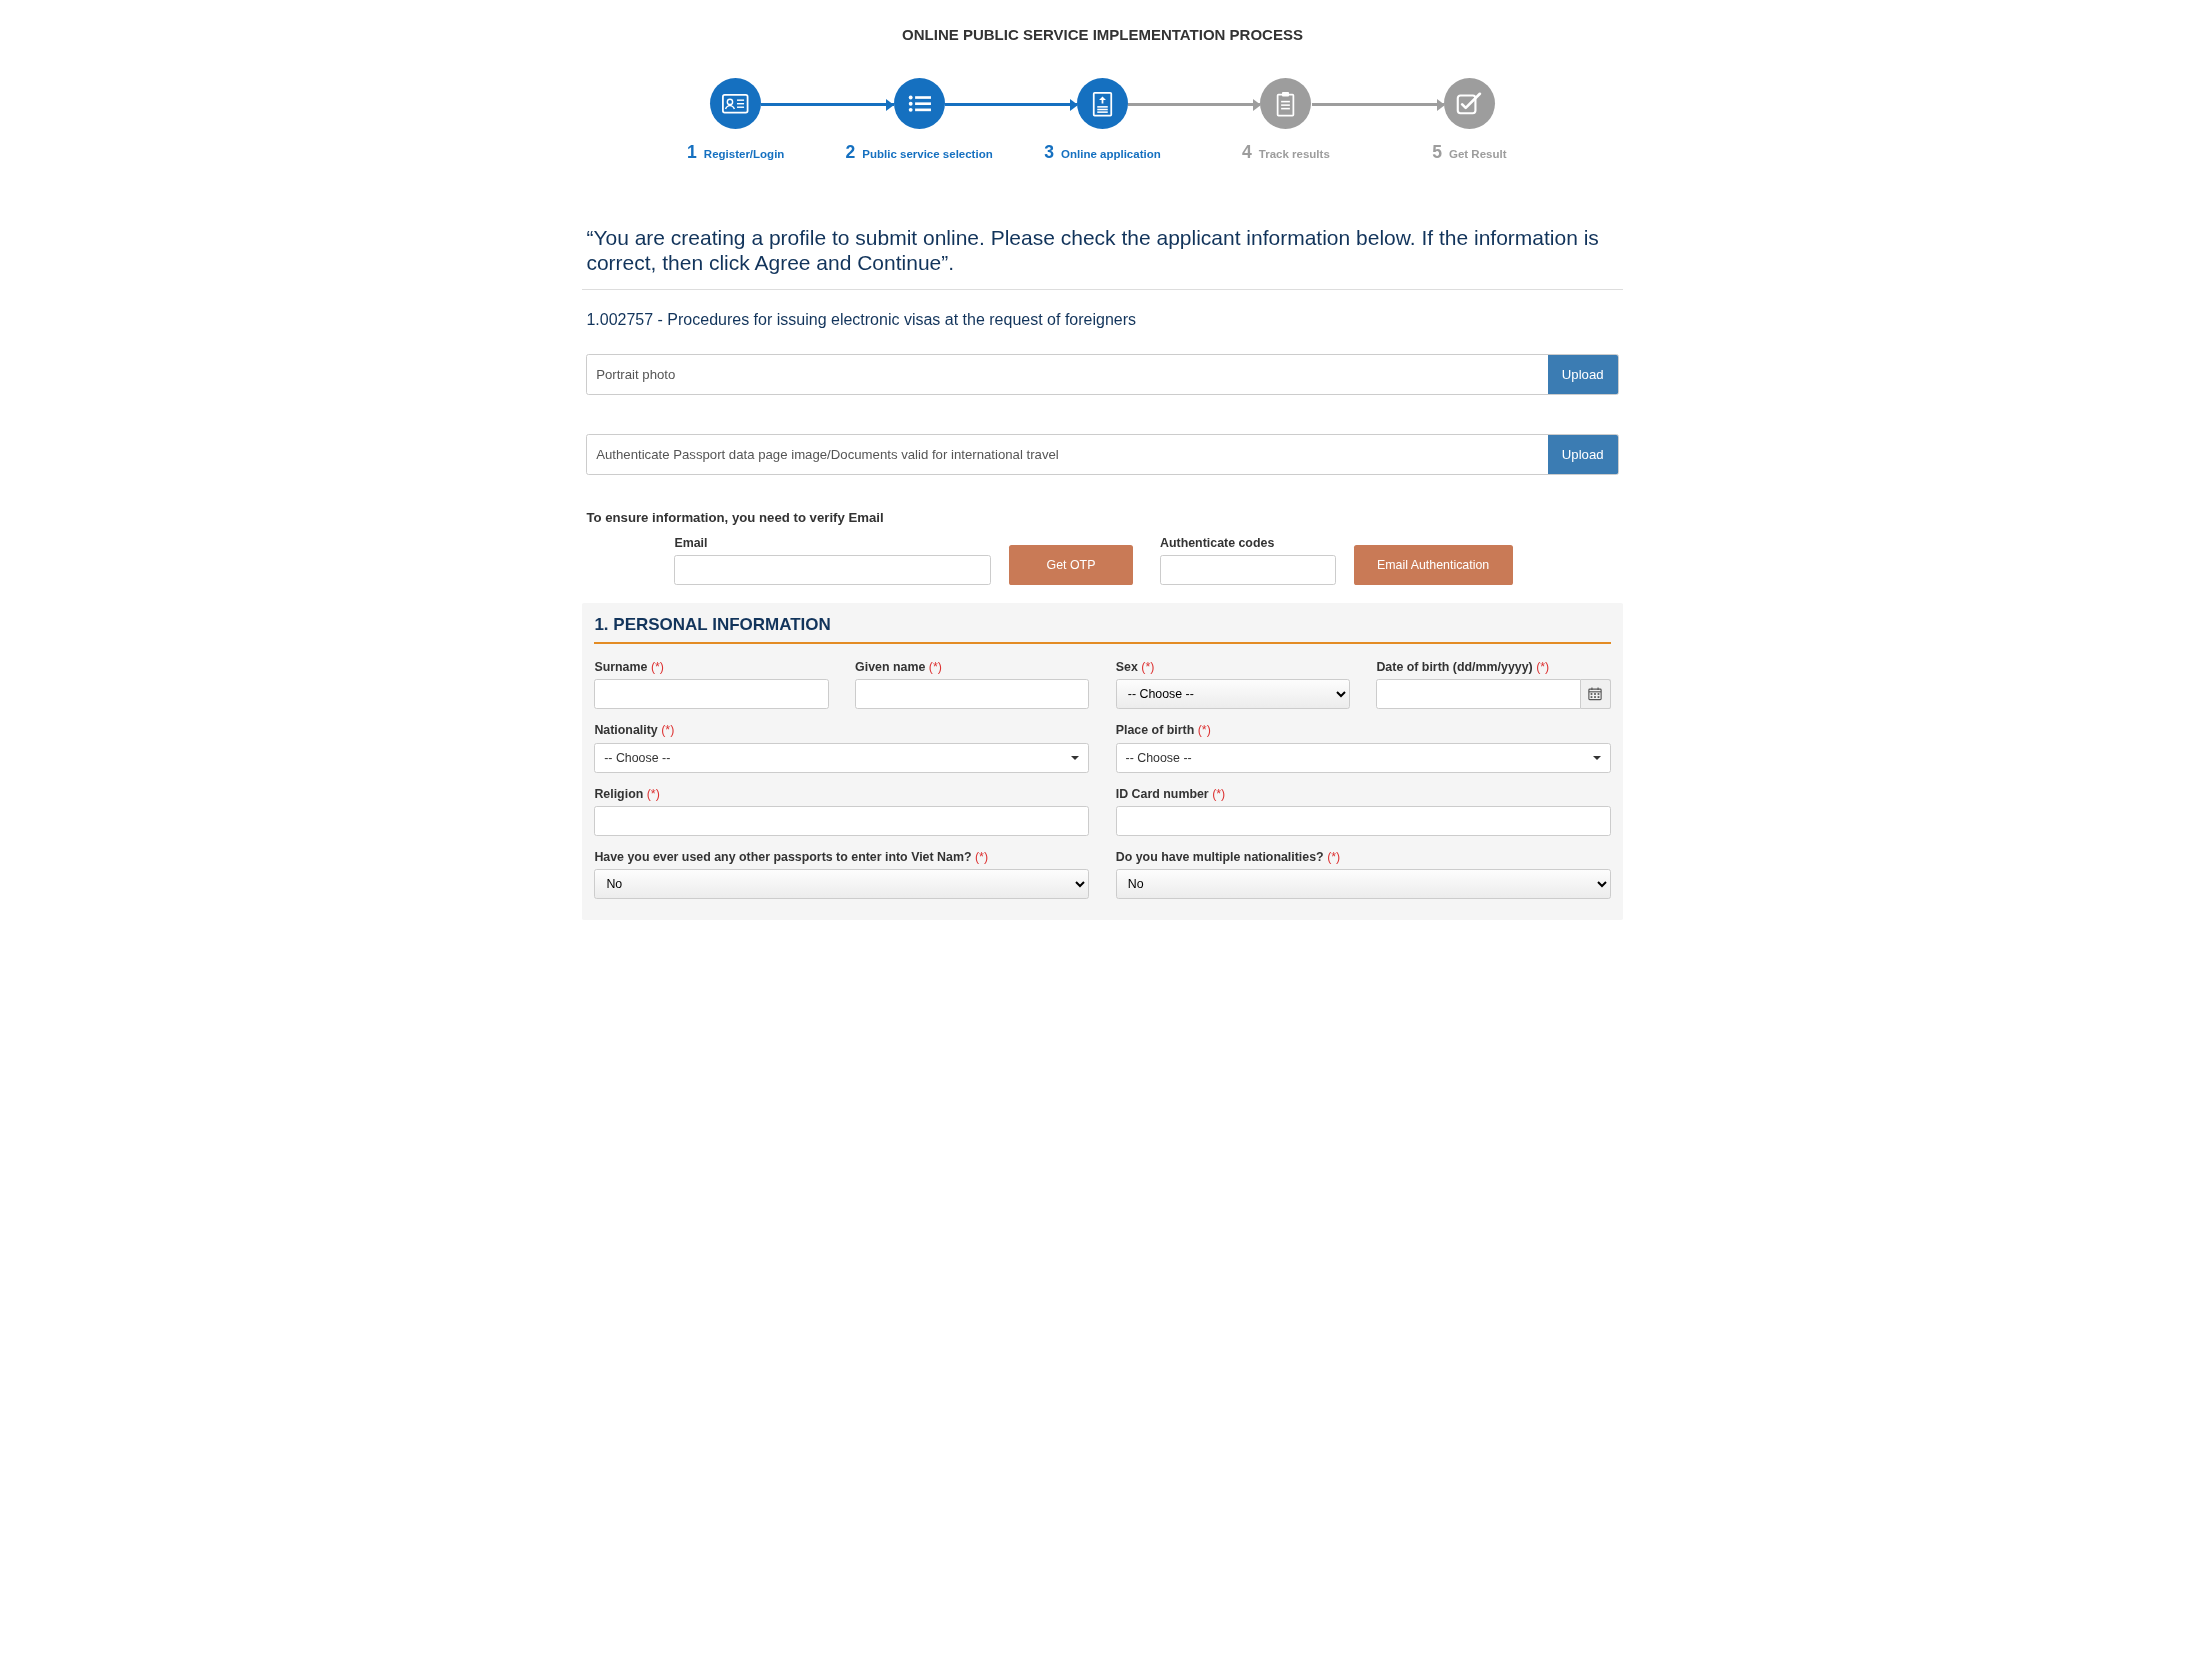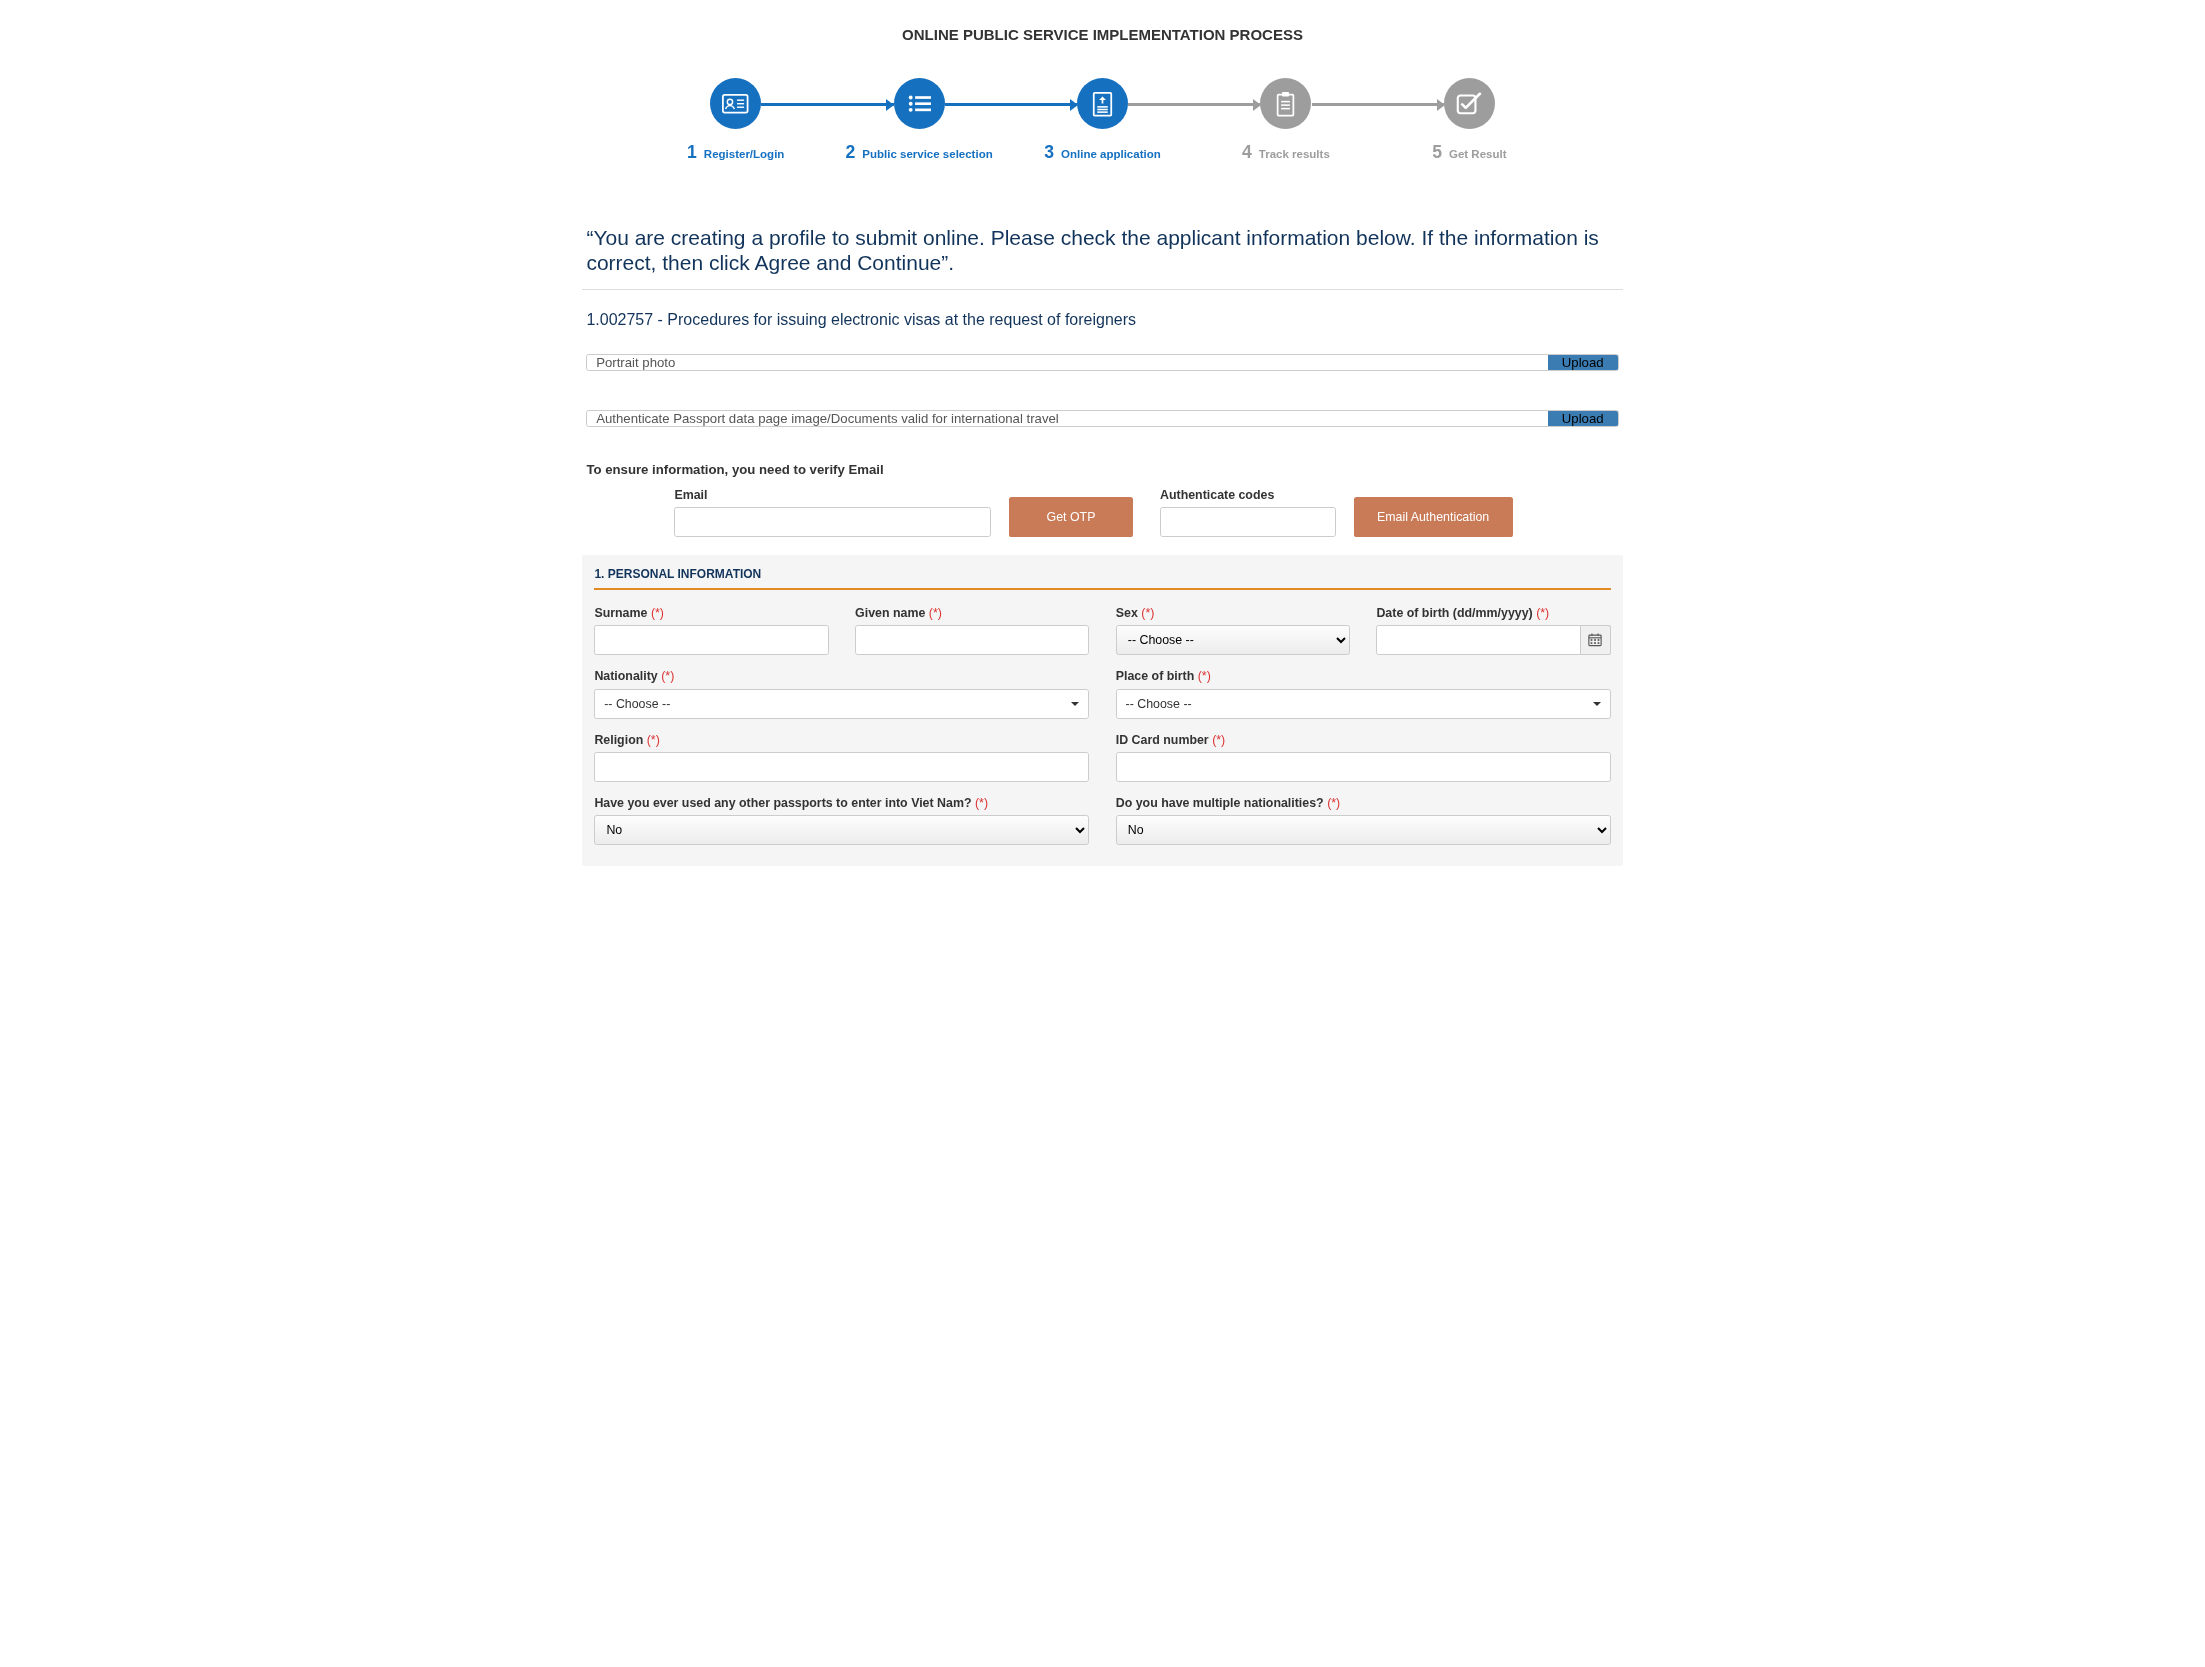--- a/index.html
+++ b/index.html
@@ -132,23 +132,23 @@
     outline: none;
     min-width: 0;
     overflow: hidden;
     white-space: nowrap;
     text-overflow: clip;
     display: flex;
     align-items: center;
   }
   .upload-btn {
     background: #3b7cb3;
-    color: #000000;
+    color: #ffffff;
     border: none;
-    padding: 0 14px;
+    padding: 12px 14px;
     font-size: 13.2px;
     cursor: pointer;
   }
 
   .verify-note {
     font-weight: bold;
     font-size: 13.2px;
     padding: 0 4.4px;
     margin-bottom: 10.6px;
   }
@@ -196,21 +196,21 @@
 
   
   .panel {
     background: #f5f5f5;
     padding: 12.4px 12.4px 21px;
     border-radius: 1.8px;
   }
   .panel-title {
     color: #12345b;
     font-weight: bold;
-    font-size: 12px;
+    font-size: 17px;
     padding-bottom: 7px;
     border-bottom: 2.6px solid #e38b23;
     margin-bottom: 16px;
   }
   .form-grid {
     display: grid;
     grid-template-columns: repeat(4, 1fr);
     gap: 14px 26.5px;
   }
   .field { display: flex; flex-direction: column; }

